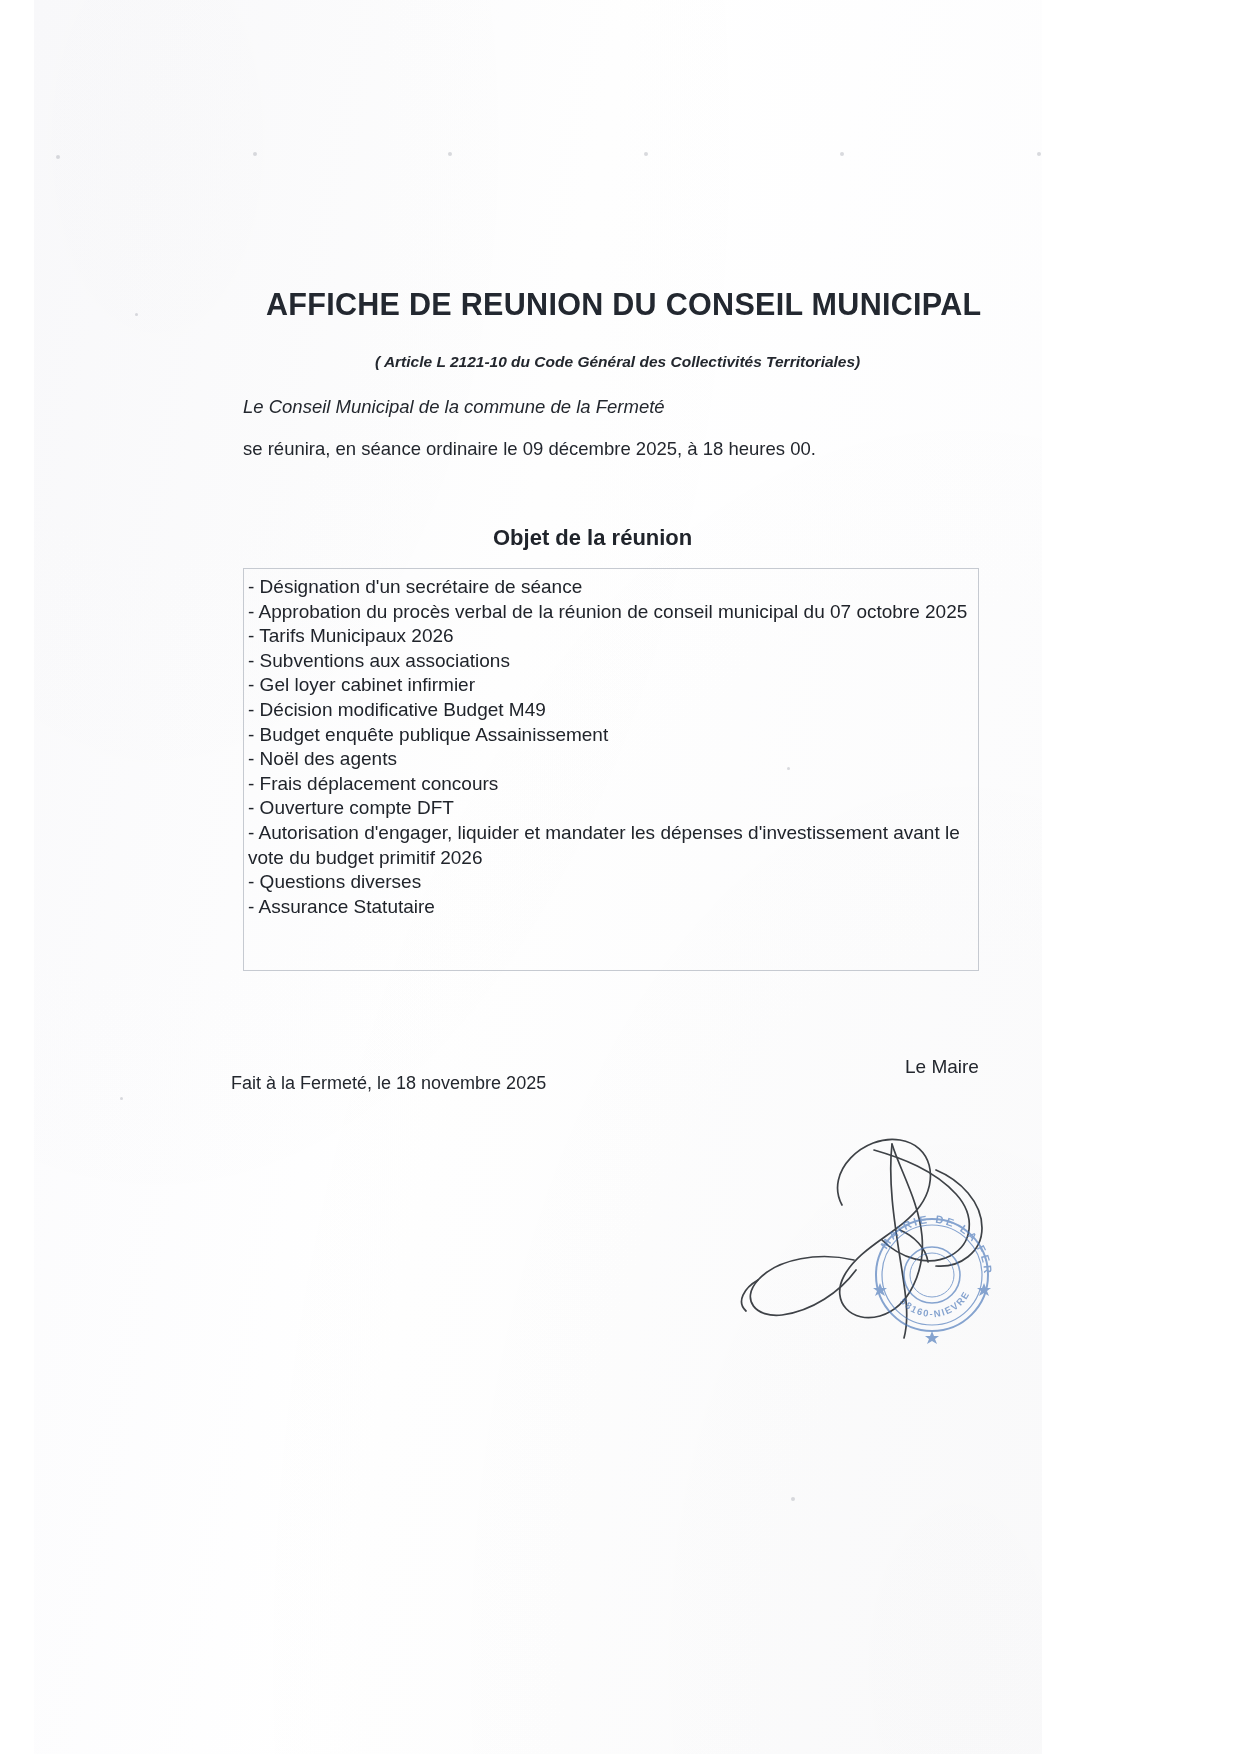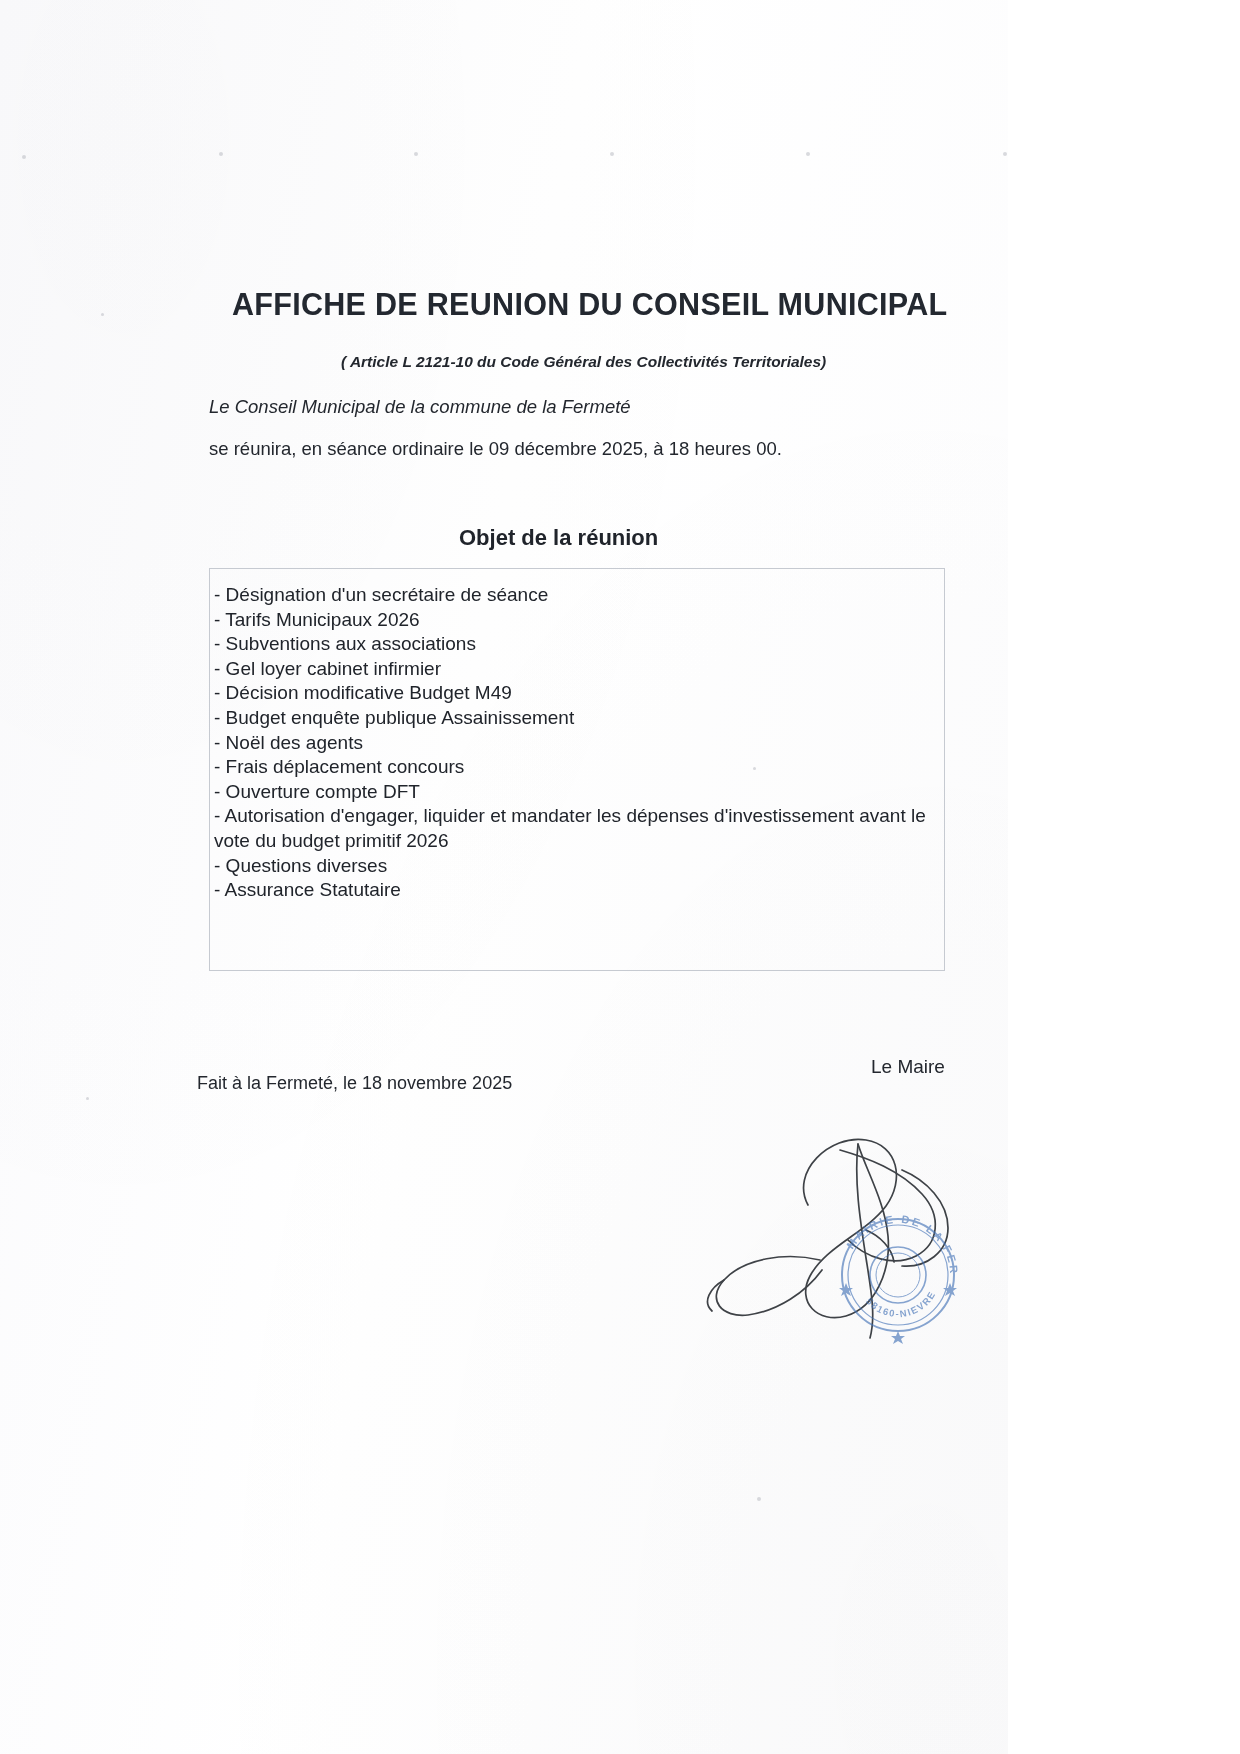--- a/index.html
+++ b/index.html
@@ -9,20 +9,21 @@
     background: #ffffff;
   }
   .page {
     position: relative;
     width: 1008px;
     height: 1754px;
     background: #fefefe;
     overflow: hidden;
     font-family: "Liberation Sans", sans-serif;
     color: #1e2227;
+    margin-left: 34px;
   }
   
   .scan-tint {
     position: absolute;
     inset: 0;
     background:
       radial-gradient(ellipse at 12% 8%, rgba(0,0,0,0.012), rgba(0,0,0,0) 55%),
       radial-gradient(ellipse at 92% 95%, rgba(0,0,0,0.015), rgba(0,0,0,0) 60%),
       linear-gradient(100deg, rgba(250,250,252,1) 0%, rgba(255,255,255,1) 45%, rgba(252,252,253,1) 100%);
     pointer-events: none;
@@ -87,21 +88,21 @@
   }
 
   .agenda-box {
     position: absolute;
     left: 209px;
     top: 568px;
     width: 736px;
     min-height: 403px;
     border: 1px solid #c6cad1;
     box-sizing: border-box;
-    padding: 14px 10px 8px 4px;
+    padding: 6px 10px 8px 4px;
   }
   .agenda-list {
     margin: 0;
     padding: 0;
     list-style: none;
   }
   .agenda-item {
     font-size: 19px;
     line-height: 24.6px;
     color: #20242b;
@@ -174,20 +175,21 @@
 
     <div class="para para-1">Le Conseil Municipal de la commune de la Fermeté</div>
 
     <div class="para para-2">se réunira, en séance ordinaire le 09 décembre 2025, à 18 heures 00.</div>
 
     <div class="section-heading">Objet de la réunion</div>
 
     <div class="agenda-box">
       <ul class="agenda-list">
         <li class="agenda-item">- Désignation d'un secrétaire de séance</li>
+        <li class="agenda-item">- Approbation du procès verbal de la réunion de conseil municipal du 07 octobre 2025</li>
         <li class="agenda-item">- Tarifs Municipaux 2026</li>
         <li class="agenda-item">- Subventions aux associations</li>
         <li class="agenda-item">- Gel loyer cabinet infirmier</li>
         <li class="agenda-item">- Décision modificative Budget M49</li>
         <li class="agenda-item">- Budget enquête publique Assainissement</li>
         <li class="agenda-item">- Noël des agents</li>
         <li class="agenda-item">- Frais déplacement concours</li>
         <li class="agenda-item">- Ouverture compte DFT</li>
         <li class="agenda-item">- Autorisation d'engager, liquider et mandater les dépenses d'investissement avant le vote du budget primitif 2026</li>
         <li class="agenda-item">- Questions diverses</li>

